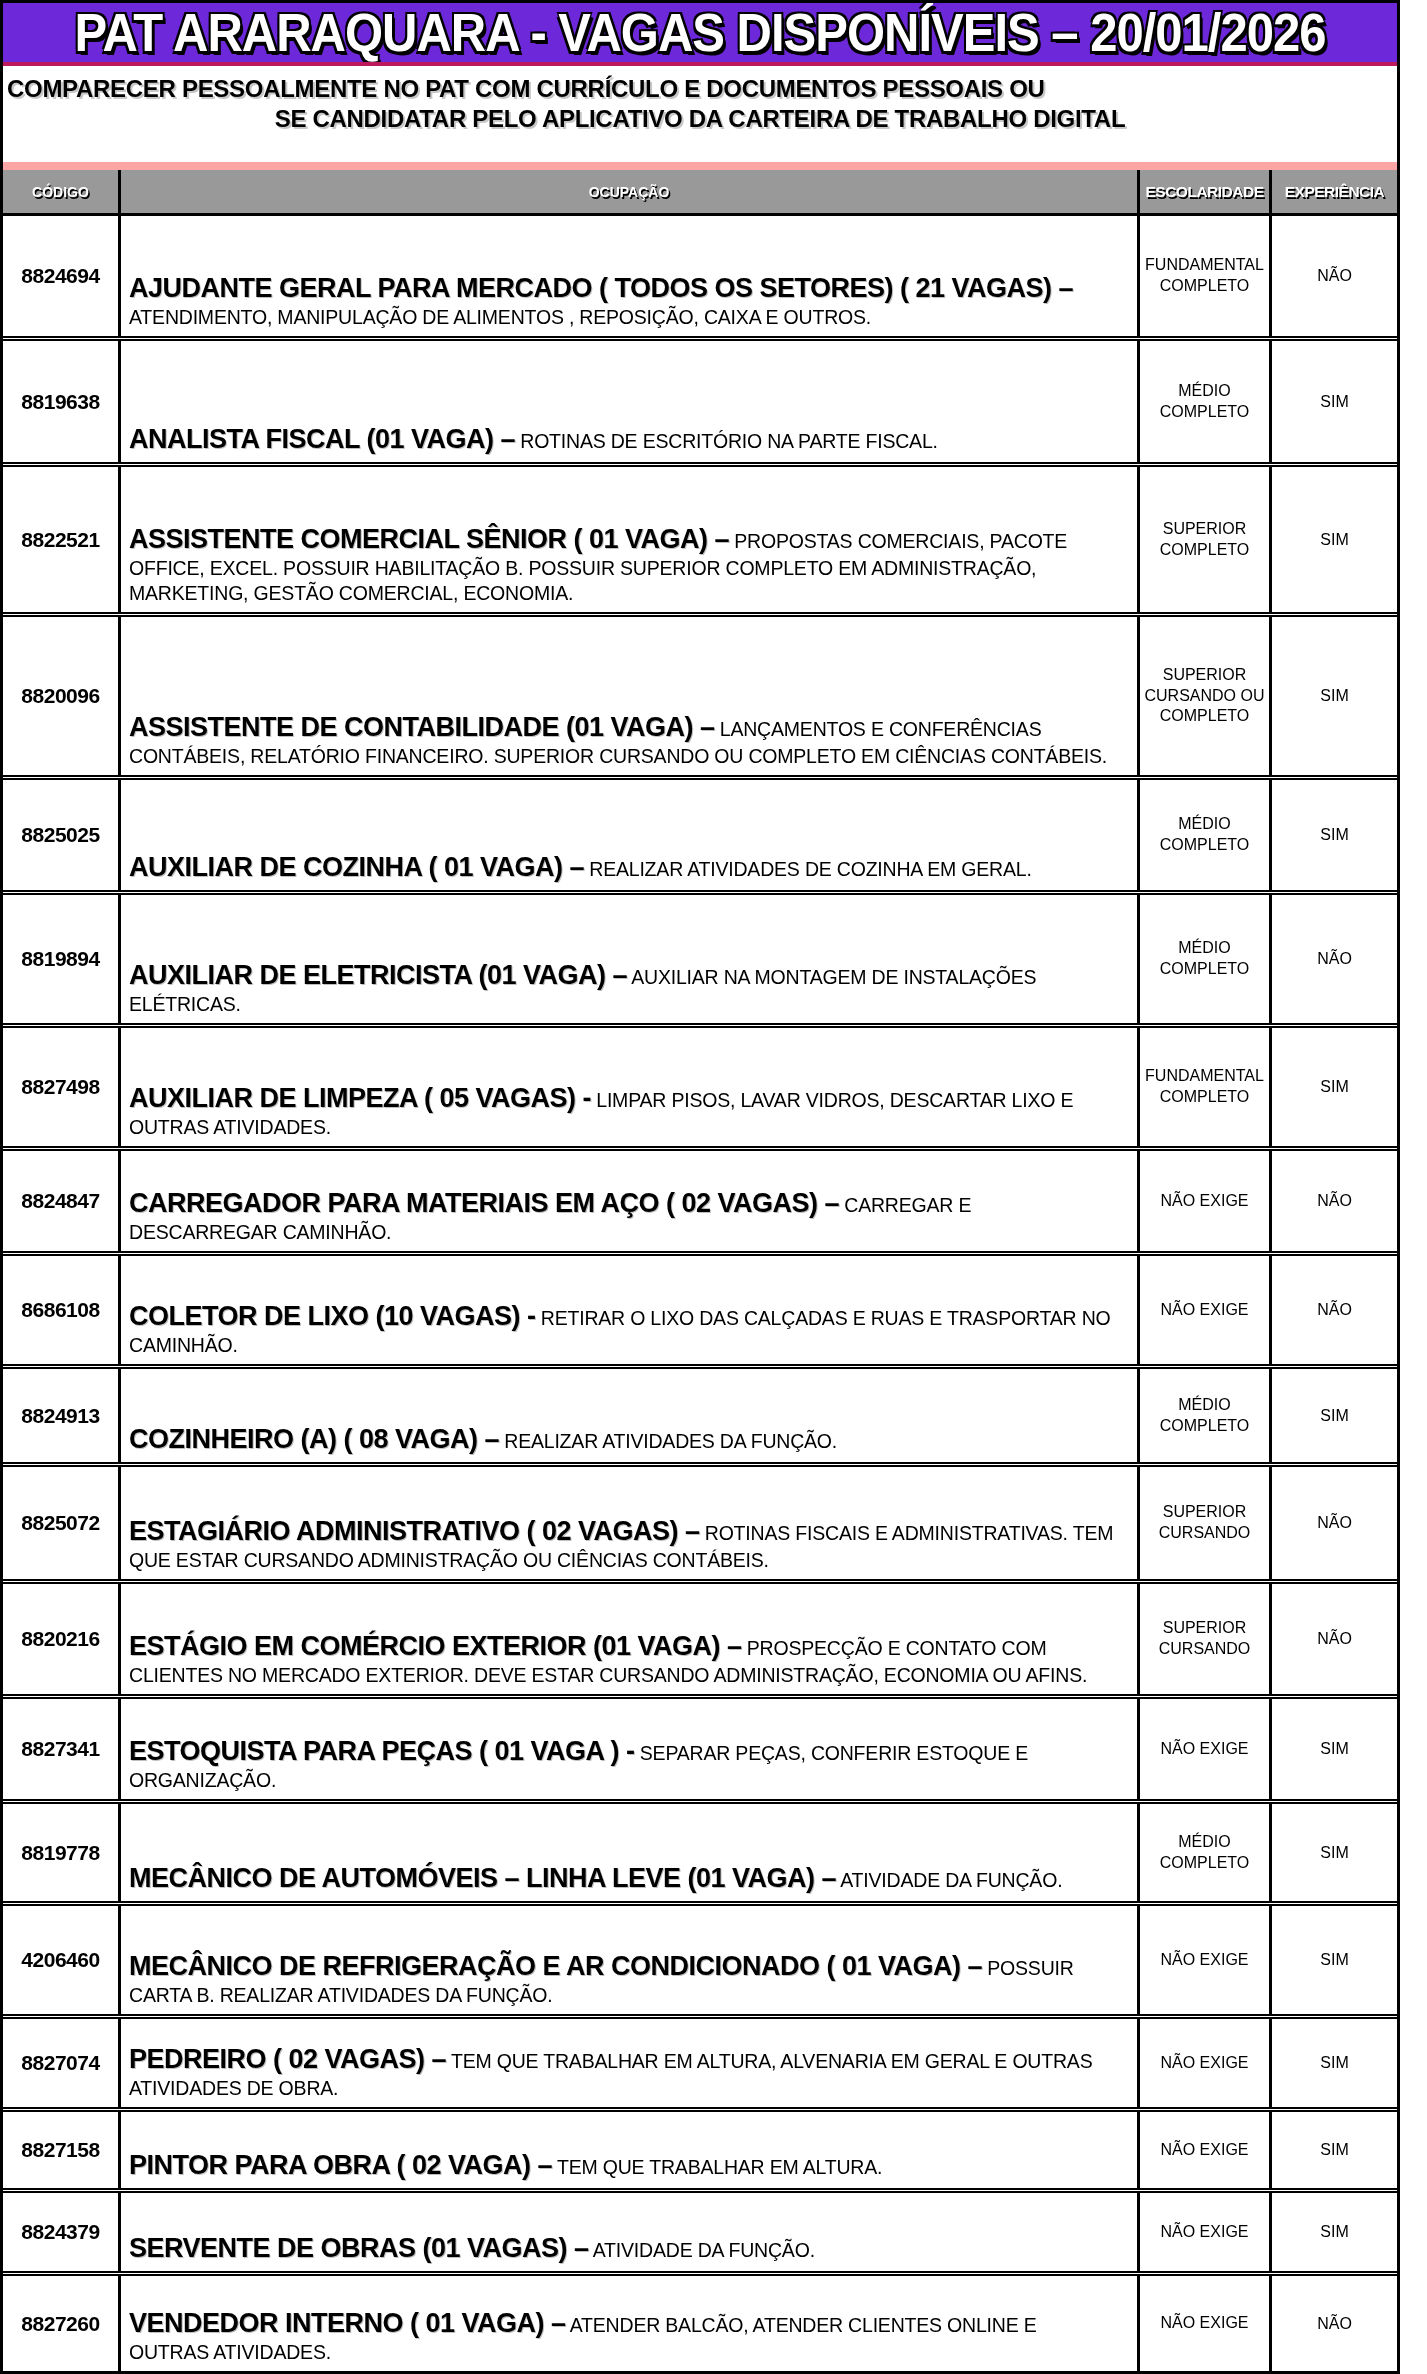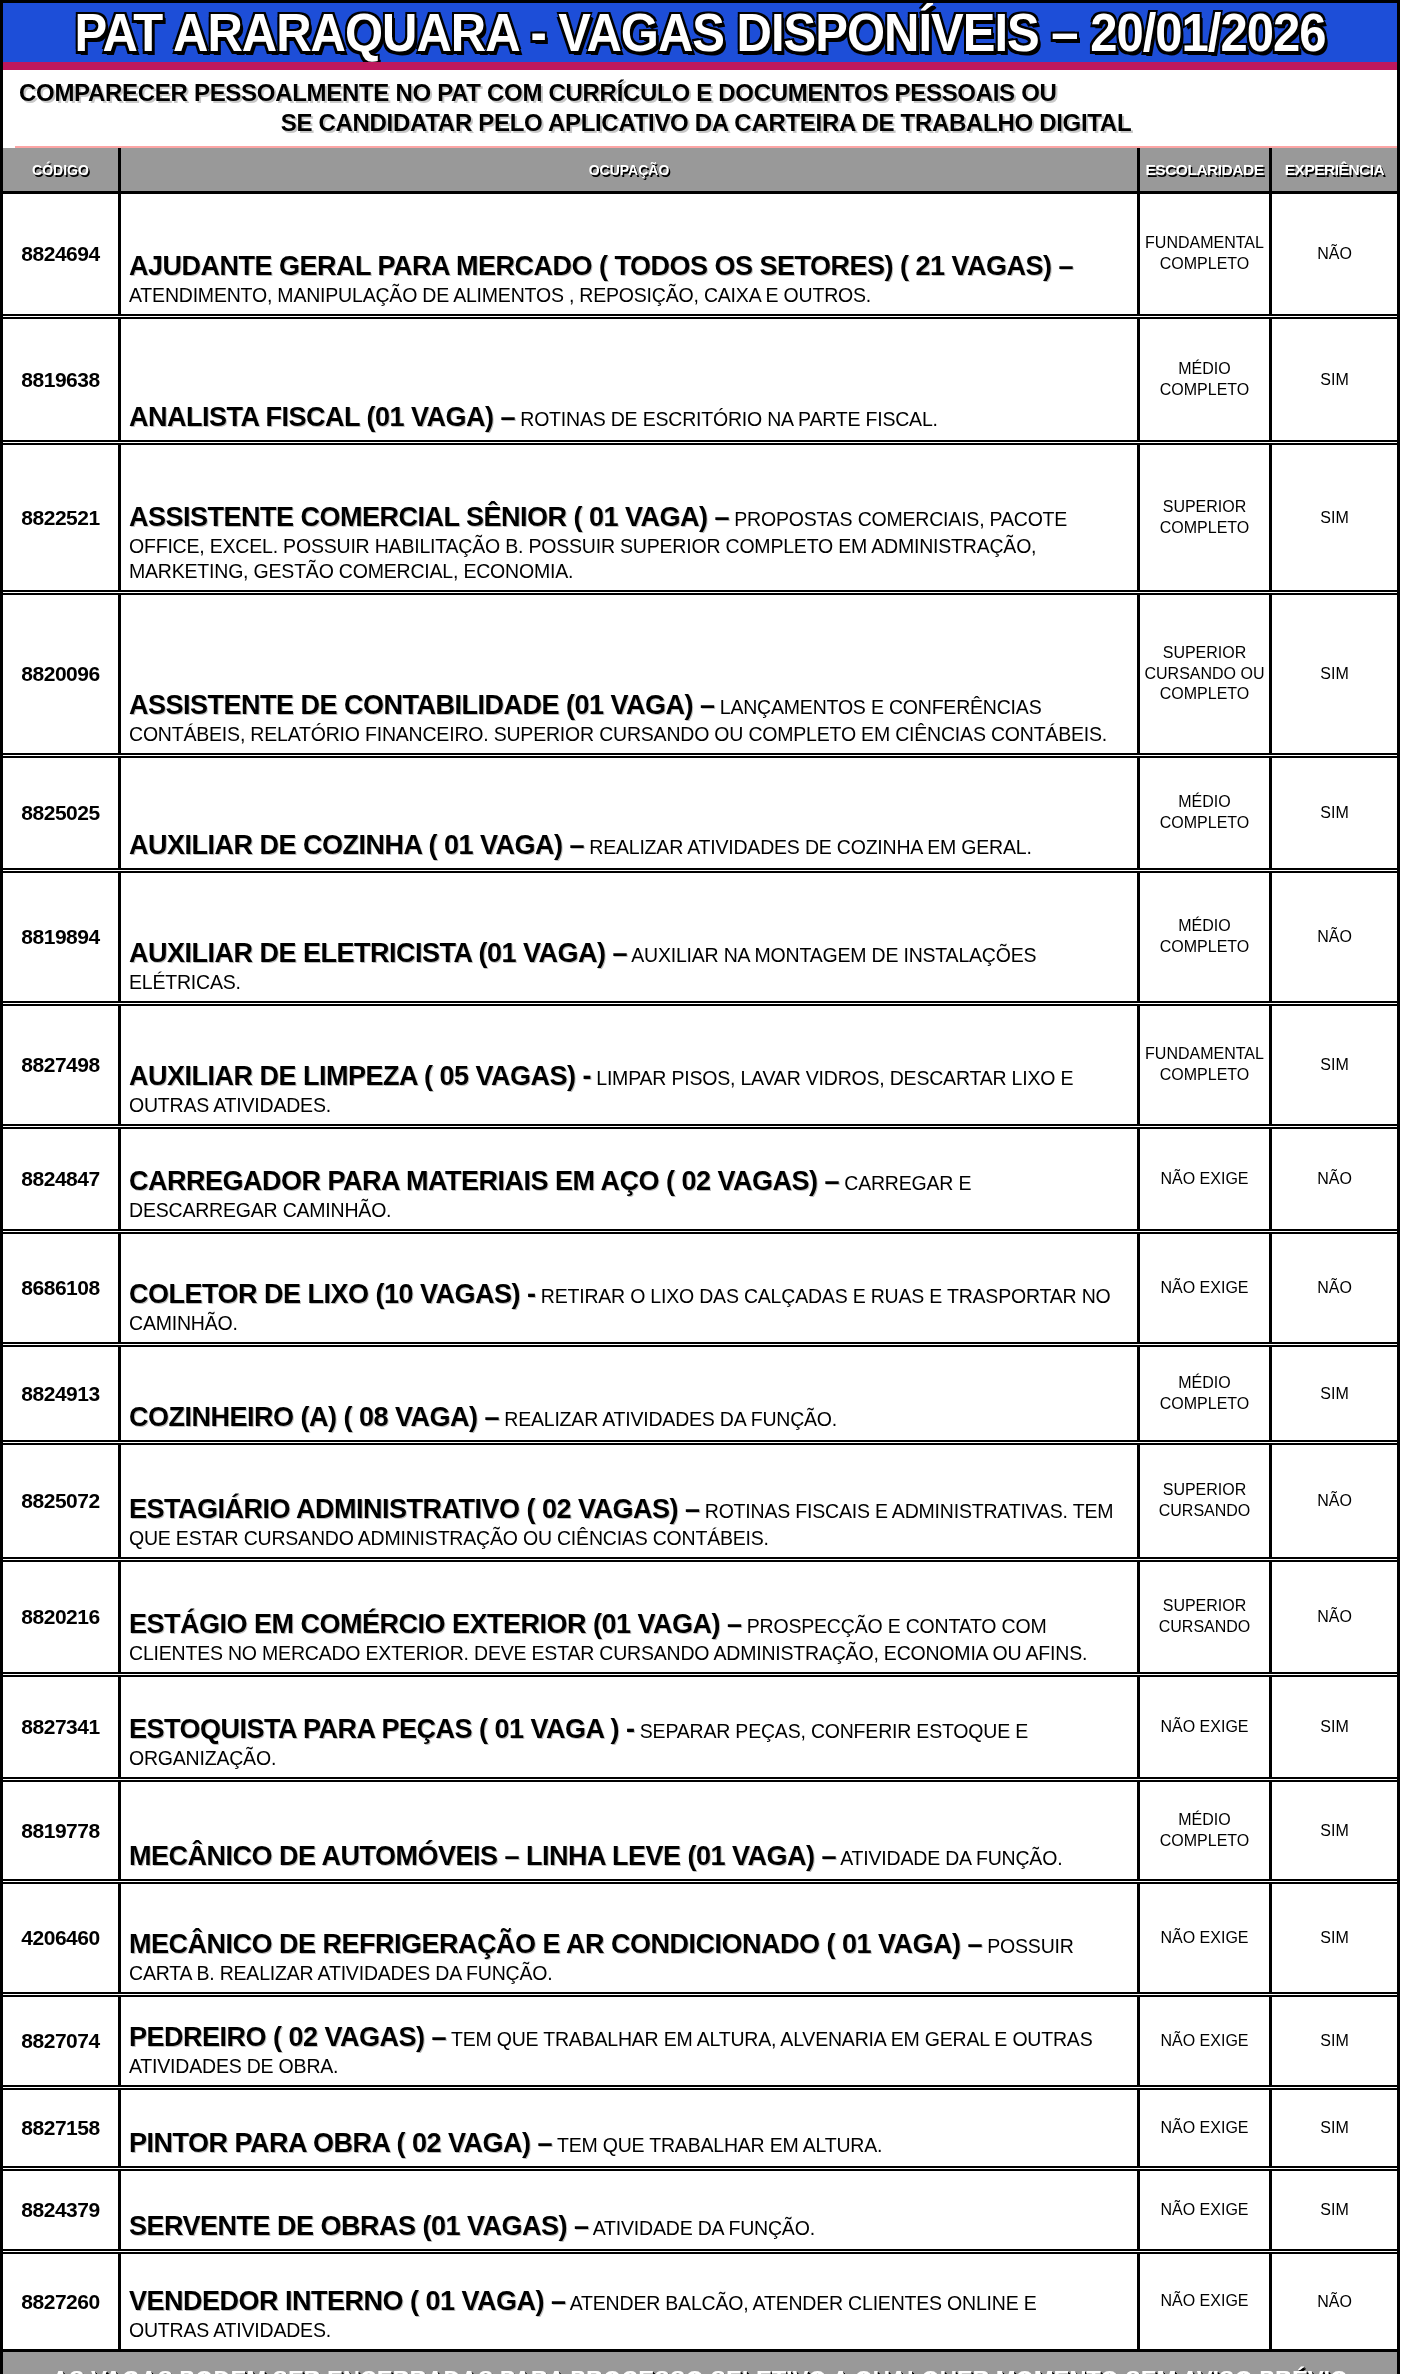--- a/index.html
+++ b/index.html
@@ -11,44 +11,43 @@
   }
   .sheet {
     width: 1400px;
     margin: 0;
     border: 3px solid #000;
     box-sizing: border-box;
     background: #fff;
   }
   
   .title-bar {
-    background: #1d4ed8;
-    border-bottom: 8px solid #be185d;
+    background: #6d28d9;
+    border-bottom: 4px solid #be185d;
     height: 59px;
     display: flex;
     align-items: center;
     justify-content: center;
     overflow: hidden;
   }
   .title-bar .title-text {
     font-size: 49px;
     font-weight: bold;
     letter-spacing: -1px;
     color: #fff;
     white-space: nowrap;
     text-shadow: -2px -2px 0 #000, 2px -2px 0 #000, -2px 2px 0 #000,
                  2px 2px 0 #000, 3px 3px 0 #000;
     transform: scaleY(1.08);
   }
   
   .subtitle {
-    border-bottom: 2px solid #fca5a5;
-    padding: 8px 4px 8px 4px;
+    border-bottom: 8px solid #fca5a5;
+    padding: 8px 4px 28px 4px;
     min-height: 60px;
-    margin-left: 12px;
   }
   .subtitle .line1, .subtitle .line2 {
     font-size: 24px;
     font-weight: bold;
     letter-spacing: -0.3px;
     text-shadow: 2px 2px 0 #c8c8c8;
     line-height: 1.25;
   }
   .subtitle .line1 { text-align: left; }
   .subtitle .line2 { text-align: center; }

